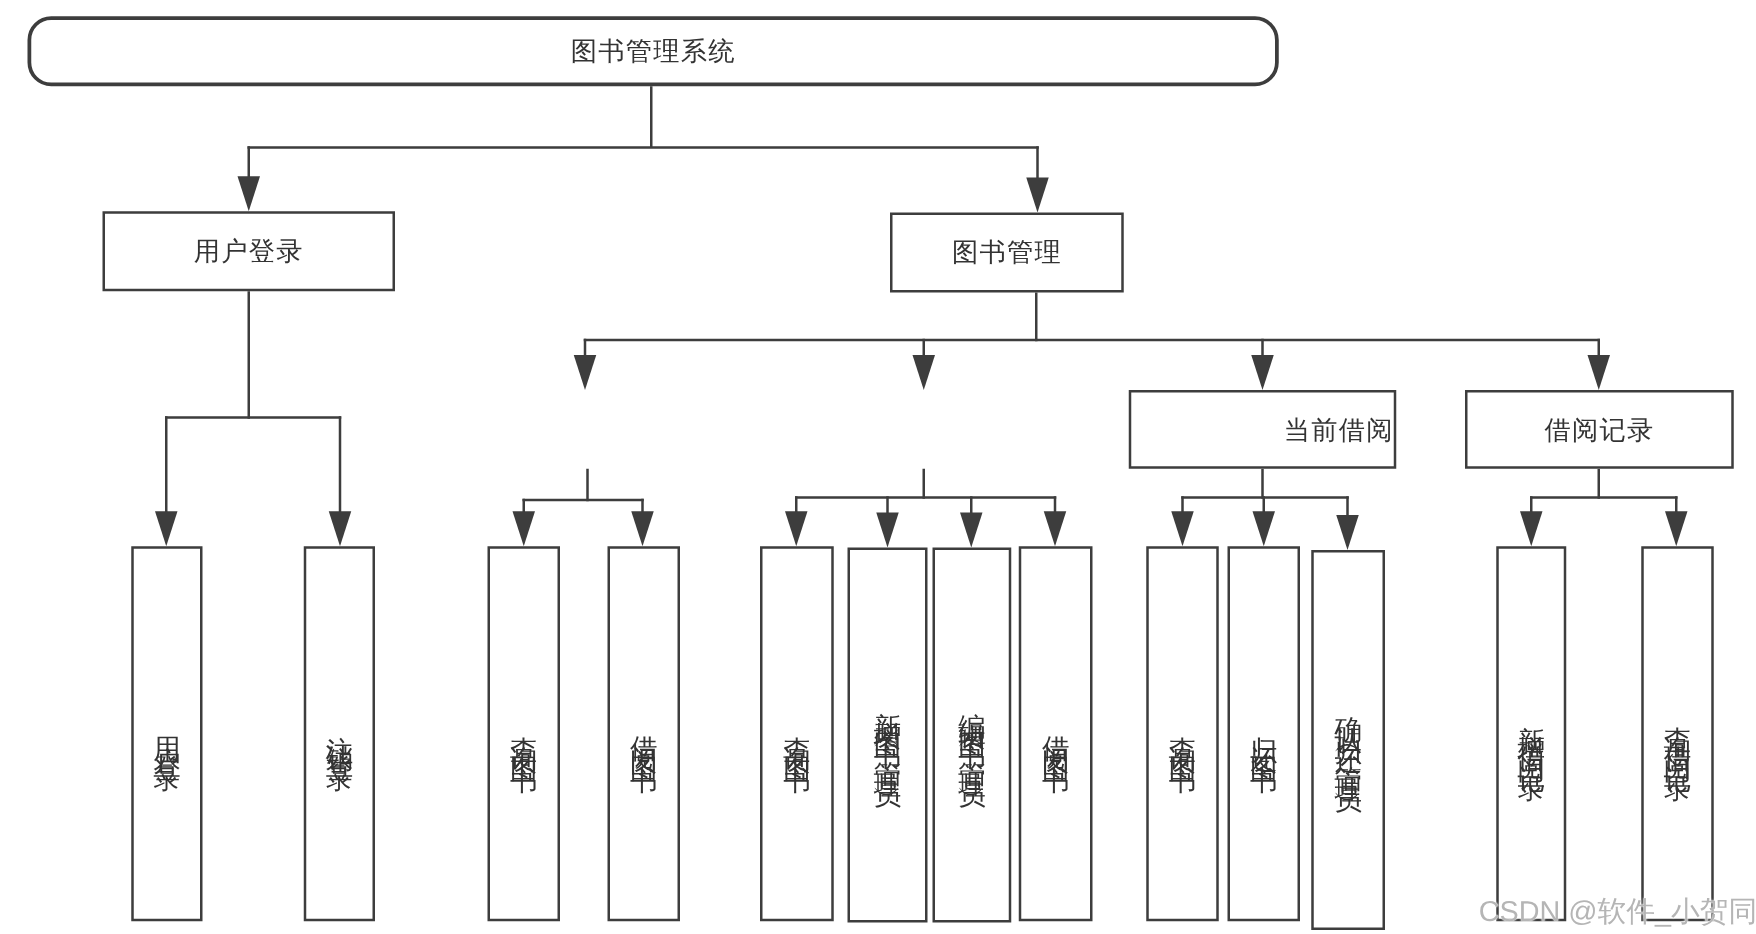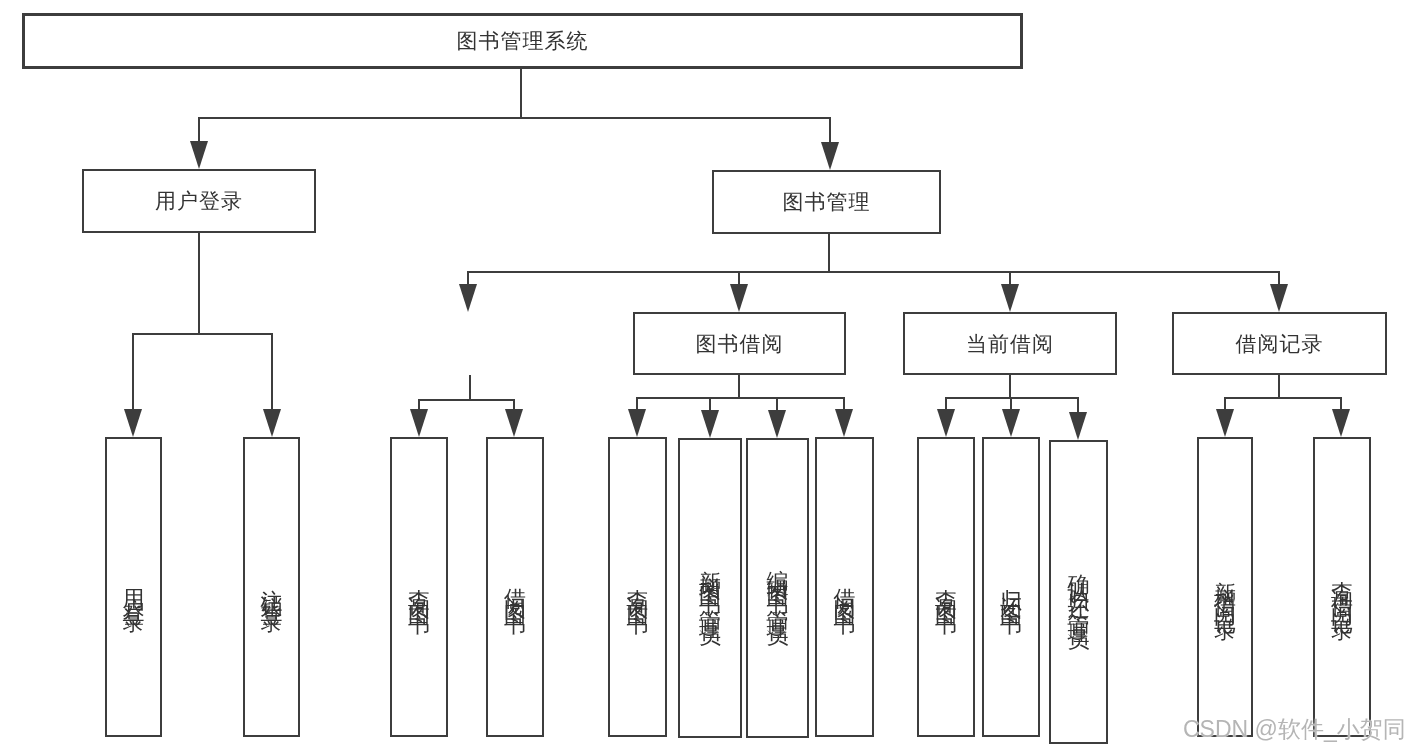--- a/index.html
+++ b/index.html
@@ -19,21 +19,21 @@
   .node{
     position:absolute;
     box-sizing:border-box;
     border:2px solid var(--line);
     background:#ffffff;
     display:flex;
     align-items:center;
     justify-content:center;
     color:var(--text);
   }
-  .root{border-width:3px;}
+  .root{border-width:3px;border-radius:19px;}
   .hnode{font-size:21px;letter-spacing:1px;}
   .leaf .vtext{
     writing-mode:vertical-rl;
     text-orientation:mixed;
     font-size:22px;
     line-height:1;
     letter-spacing:8px;
     color:var(--text);
   }
   .vline{position:absolute;width:2px;background:var(--line);}
@@ -118,28 +118,25 @@
   <div class="vline" style="left:1340px;top:397px;height:14px;"></div>
   <div class="ah" style="left:1332px;top:409px;"></div>
 
   <div class="node root hnode" style="left:22px;top:13px;width:1001px;height:56px;">
     <span>图书管理系统</span>
   </div>
 
   <div class="node hnode" style="left:82px;top:169px;width:234px;height:64px;">
     <span>用户登录</span>
   </div>
-  <div class="node hnode" style="left:712px;top:170px;width:229px;height:64px;justify-content:center;">
+  <div class="node hnode" style="left:712px;top:170px;width:187px;height:64px;justify-content:center;">
     <span>图书管理</span>
   </div>
 
-  <div class="node hnode" style="left:633px;top:312px;width:213px;height:63px;">
-    <span>图书借阅</span>
-  </div>
-  <div class="node hnode" style="left:903px;top:312px;width:214px;height:63px;">
+  <div class="node hnode" style="left:903px;top:312px;width:214px;height:63px;justify-content:flex-end;">
     <span>当前借阅</span>
   </div>
   <div class="node hnode" style="left:1172px;top:312px;width:215px;height:63px;">
     <span>借阅记录</span>
   </div>
 
   <div class="node leaf" style="left:105px;top:437px;width:57px;height:300px;">
     <span class="vtext">用户登录</span>
   </div>
   <div class="node leaf" style="left:243px;top:437px;width:57px;height:300px;">

